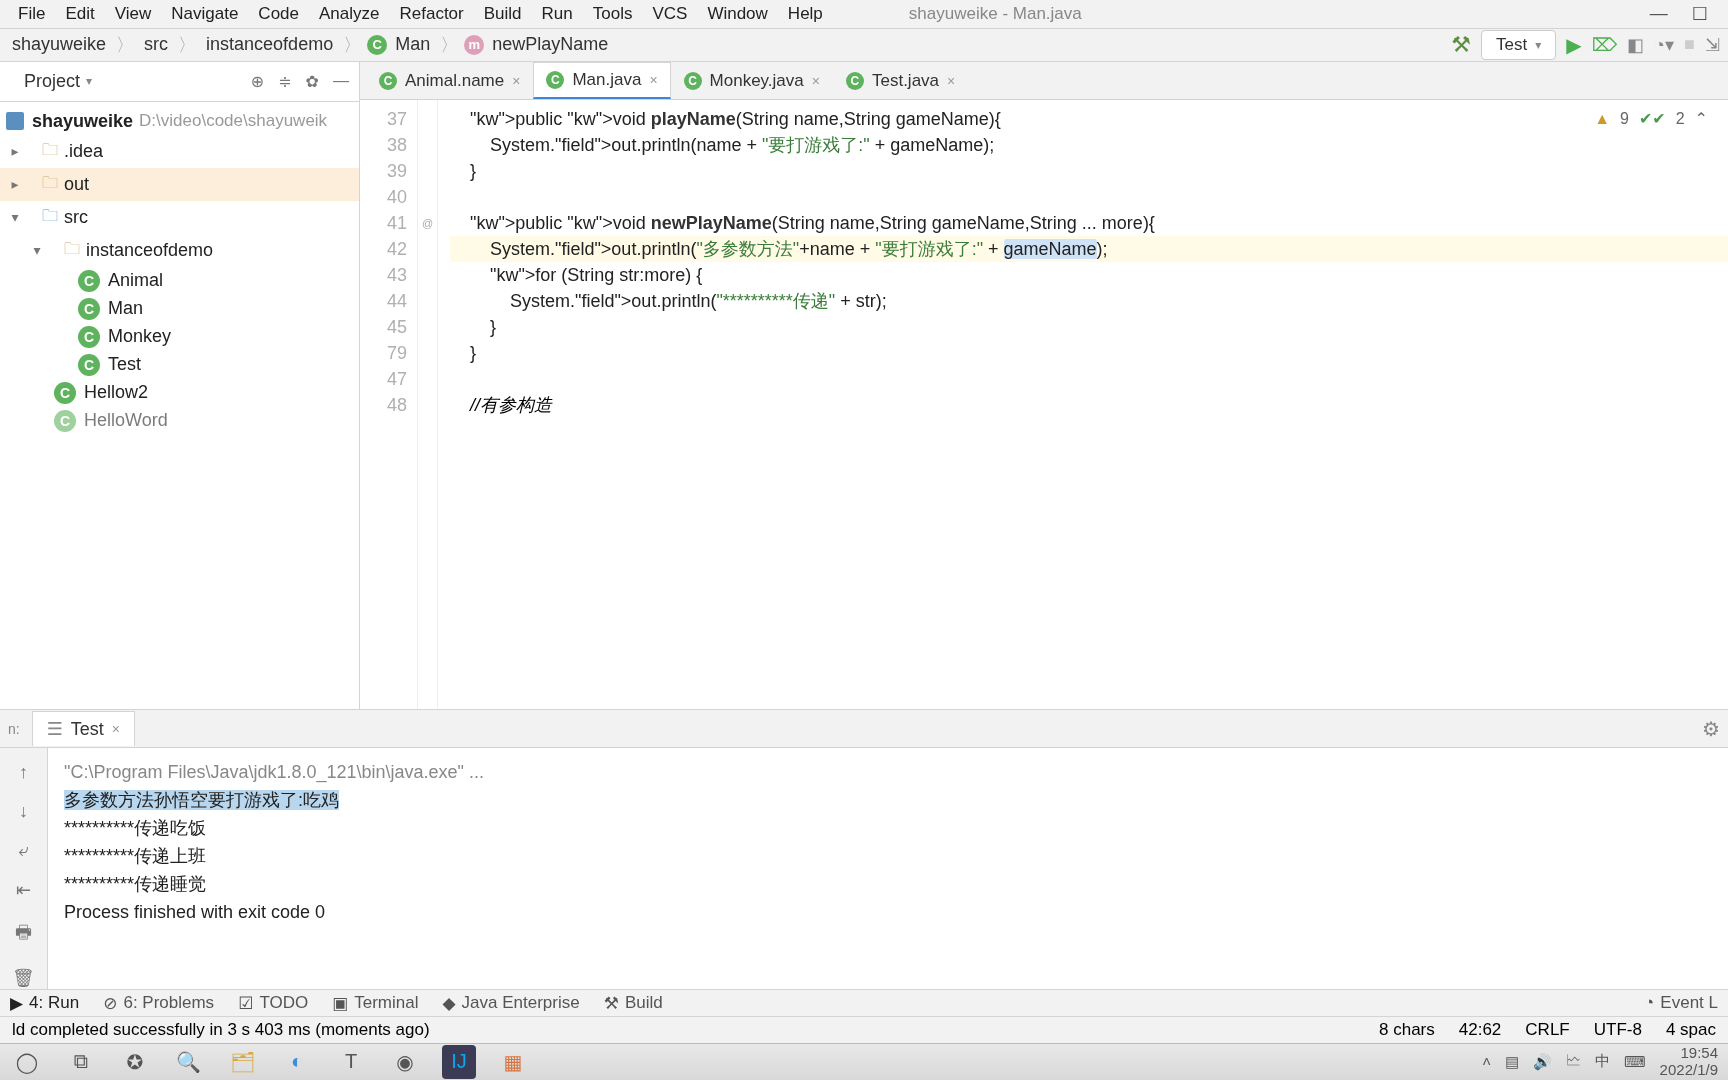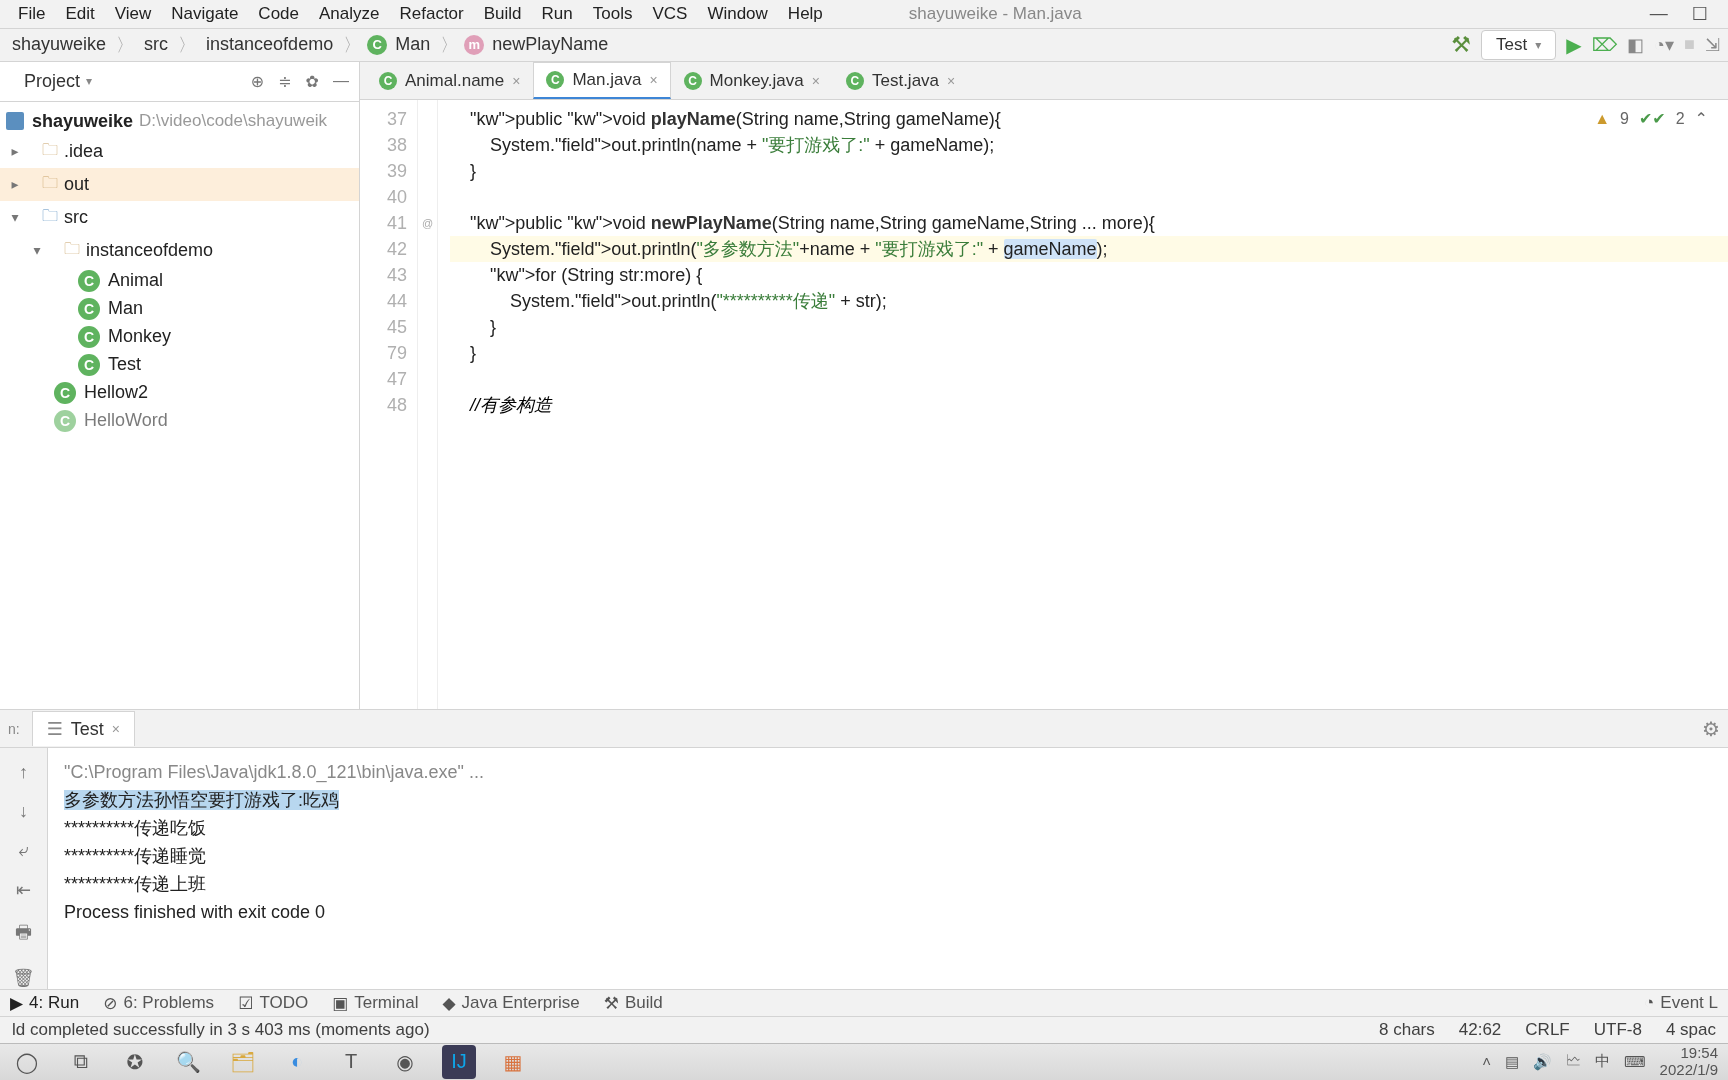--- a/index.html
+++ b/index.html
@@ -83,21 +83,21 @@
 .console .cmd { color:#888;}
 .console .hl { background:#b8d7ef;}
 
 
 .bottom-tabs { height:36px; background:#f2f2f2; border-top:1px solid #d4d4d4; display:flex; align-items:center; padding:0 10px; gap:24px; font-size:17px; color:#555;}
 .bottom-tabs .bt { display:flex; align-items:center; gap:6px;}
 .bottom-tabs .run-t { color:#222;}
 .bottom-tabs .event { margin-left:auto;}
 
 
-.status { height:36px; background:#f2f2f2; border-top:1px solid #d4d4d4; display:flex; align-items:center; padding:0 12px; font-size:17px; color:#404040;}
+.status { height:36px; background:#f2f2f2; border-top:1px solid #d4d4d4; display:flex; align-items:center; padding:0 12px; font-size:17px; color:#000000;}
 .status .right { margin-left:auto; display:flex; gap:24px;}
 
 
 .taskbar { height:50px; background:linear-gradient(#e8e8e8,#d8d8d8); border-top:1px solid #bbb; display:flex; align-items:center; padding:0 10px; gap:20px;}
 .taskbar .tb-icon { width:34px; height:34px; border-radius:4px; display:flex; align-items:center; justify-content:center; font-size:20px; color:#555;}
 .taskbar .tray { margin-left:auto; display:flex; align-items:center; gap:14px; color:#555; font-size:15px;}
 .taskbar .clock { text-align:right; line-height:1.1; font-size:15px;}
 
 .layout-col { display:flex; flex-direction:column; height:100%; }
 </style>
@@ -313,22 +313,22 @@
       <span>↓</span>
       <span>⤶</span>
       <span>⇤</span>
       <span>🖶</span>
       <span>🗑</span>
     </div>
     <div class="console" id="console">
           <div class="cmd">"C:\Program Files\Java\jdk1.8.0_121\bin\java.exe" ...</div>
           <div><span class="hl">多参数方法孙悟空要打游戏了:吃鸡</span></div>
           <div>**********传递吃饭</div>
+          <div>**********传递上班</div>
           <div>**********传递睡觉</div>
-          <div>**********传递上班</div>
           <div></div>
           <div>Process finished with exit code 0</div>
         </div>
   </div>
 </div>
 
 <div class="bottom-tabs">
   <span class="bt run-t">▶ <span>4: Run</span></span>
   <span class="bt">⊘ <span>6: Problems</span></span>
   <span class="bt">☑ <span>TODO</span></span>

